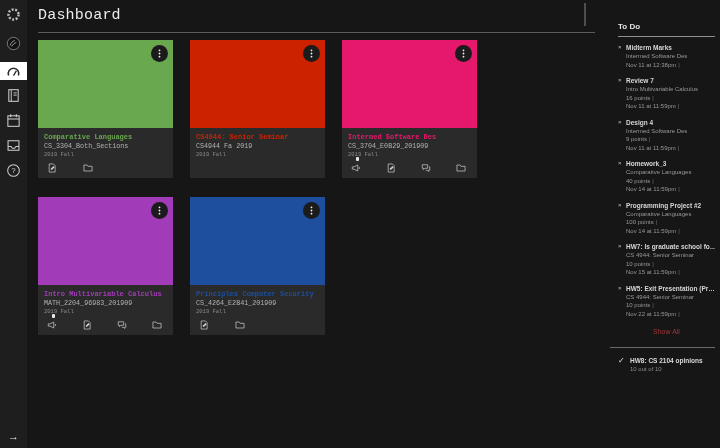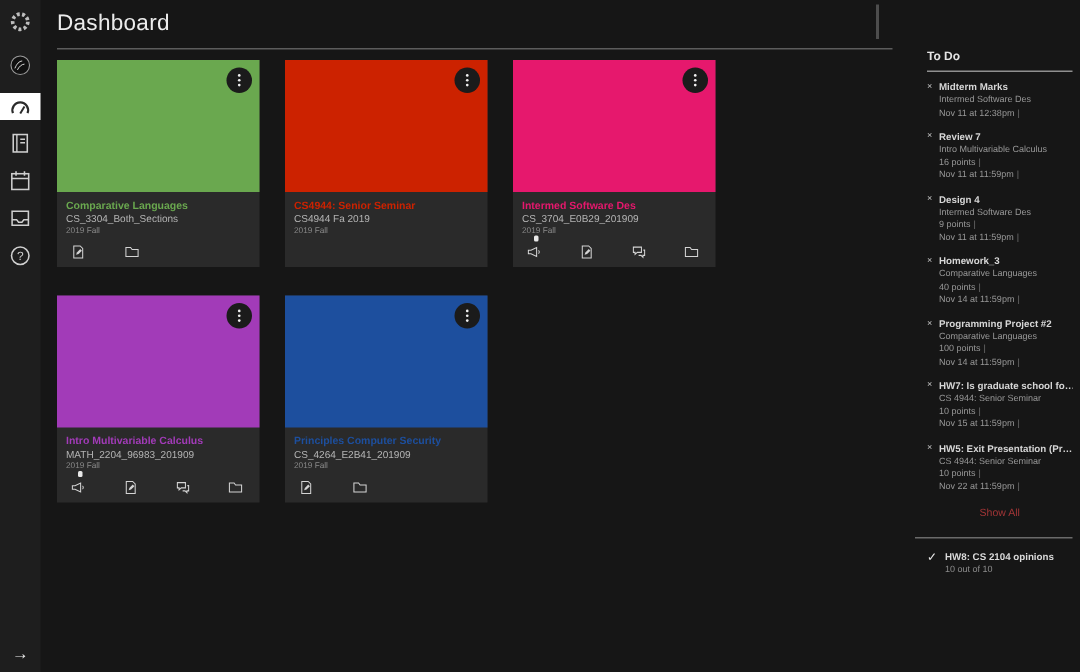--- a/index.html
+++ b/index.html
@@ -27,21 +27,21 @@
     background:#ffffff; color:#2b2b2b; height:18px; margin-top:9px;
   }
   .nav-item.spaced { margin-top:5px; }
   .nav-expand {
     position:absolute; left:0; bottom:4px; width:27px; height:16px;
     color:#e8e8e8; font-size:11px; display:flex; align-items:center; justify-content:center;
     cursor:pointer;
   }
 
   
-  .main { position:absolute; left:27px; top:0; width:583px; height:448px; }
+  .main { position:absolute; left:27px; top:0; width:583px; height:448px;font-family:Liberation Mono, monospace; }
   .page-title {
     position:absolute; left:11px; top:7px;
     font-size:15px; font-weight:400; color:#ececec; letter-spacing:.2px;
   }
   .header-rule {
     position:absolute; left:11px; top:32px; width:557px; height:0;
     border-bottom:1px solid #5c5c5c;
   }
   .scroll-thumb {
     position:absolute; left:557px; top:3px; width:2px; height:23px; background:#4d4d4d;
@@ -70,21 +70,21 @@
   .card-icons.four { justify-content:space-between; padding:0 5px 0 3px; }
   .card-icons svg { width:10px; height:10px; cursor:pointer; }
   .unread-dot {
     position:absolute; top:-5px; left:8px; width:3px; height:4px;
     background:#e8e8e8; border-radius:1px;
   }
 
   
   .panel {
     position:absolute; right:0; top:0; width:110px; height:369px;
-    padding:33px 5px 0 8px;
+    padding:22px 5px 0 8px;
   }
   .panel-heading {
     font-size:8px; font-weight:700; color:#e3e3e3;
     padding-bottom:5px; border-bottom:1px solid #8f8f8f; margin-bottom:7px;
   }
   .todo-item { position:relative; padding-left:8px; margin-bottom:8px; }
   .todo-dismiss {
     position:absolute; left:0; top:0; font-size:6px; color:#c0c0c0; cursor:pointer; line-height:7px;
   }
   .todo-title { font-size:6.5px; font-weight:700; color:#d6d6d6; line-height:8px; white-space:nowrap; overflow:hidden; }

